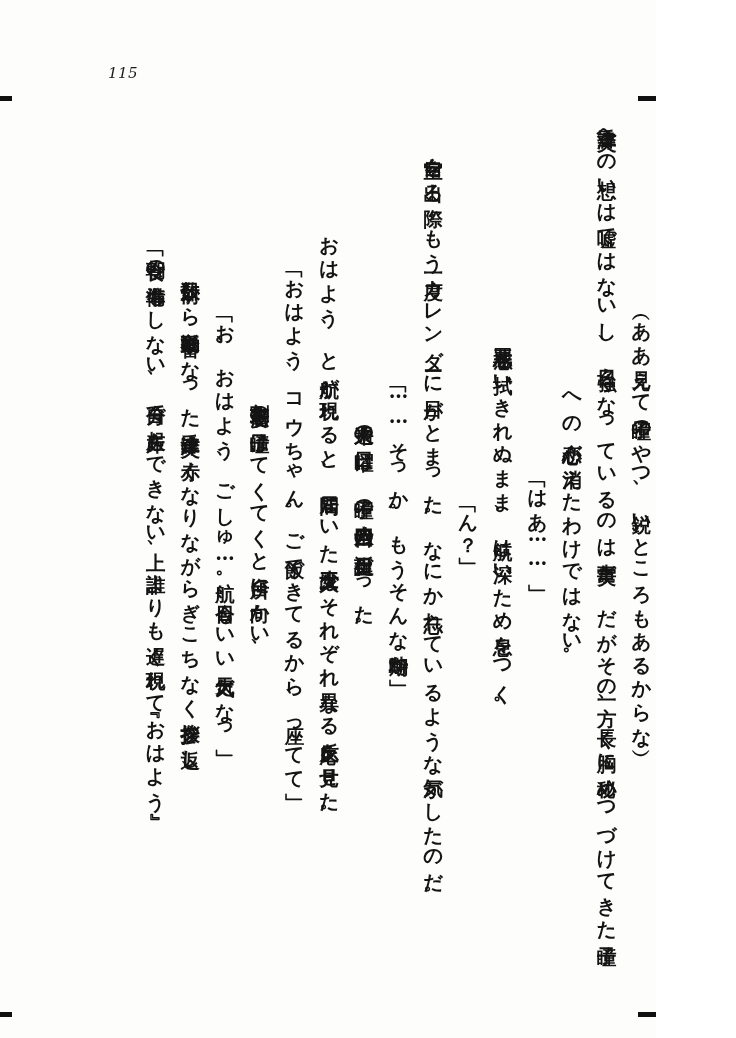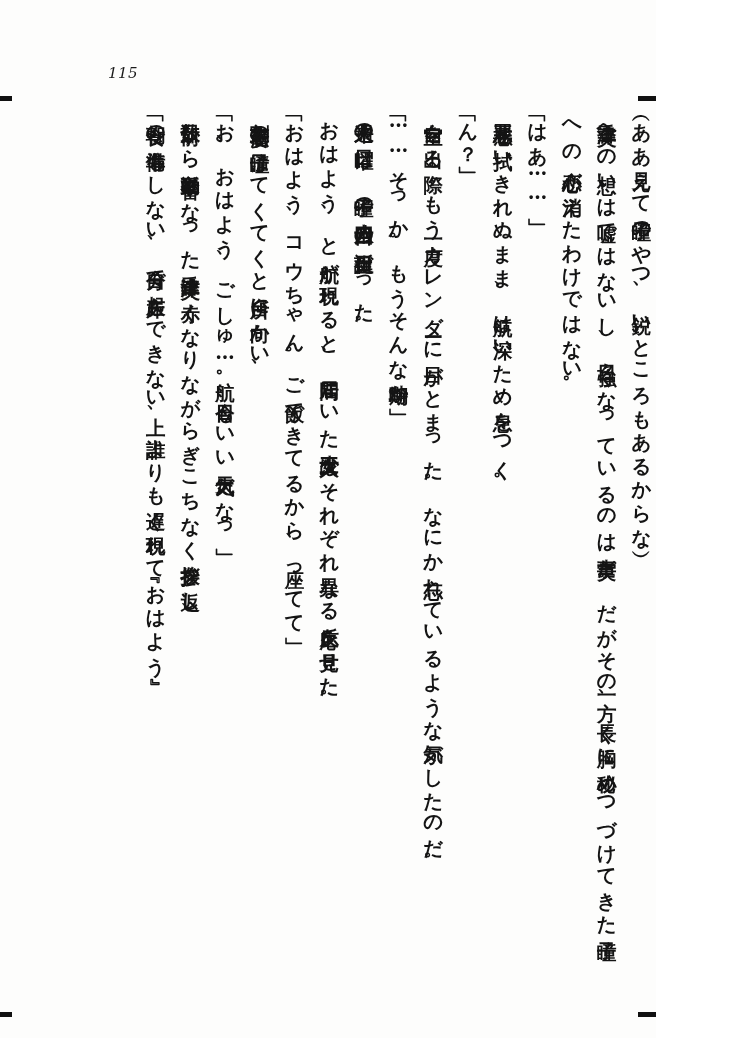--- a/index.html
+++ b/index.html
@@ -7,20 +7,21 @@
     padding: 0;
     background: #ffffff;
   }
   .page {
     position: relative;
     width: 656px;
     height: 1038px;
     background: #fdfdfc;
     overflow: hidden;
     font-family: "DejaVu Serif", "Liberation Serif", serif;
+    text-align: center;
   }
   
   .page-number {
     position: absolute;
     left: 108px;
     top: 64px;
     font-size: 15px;
     font-style: italic;
     color: #1a1a1a;
     font-family: "DejaVu Serif", "Liberation Serif", serif;

